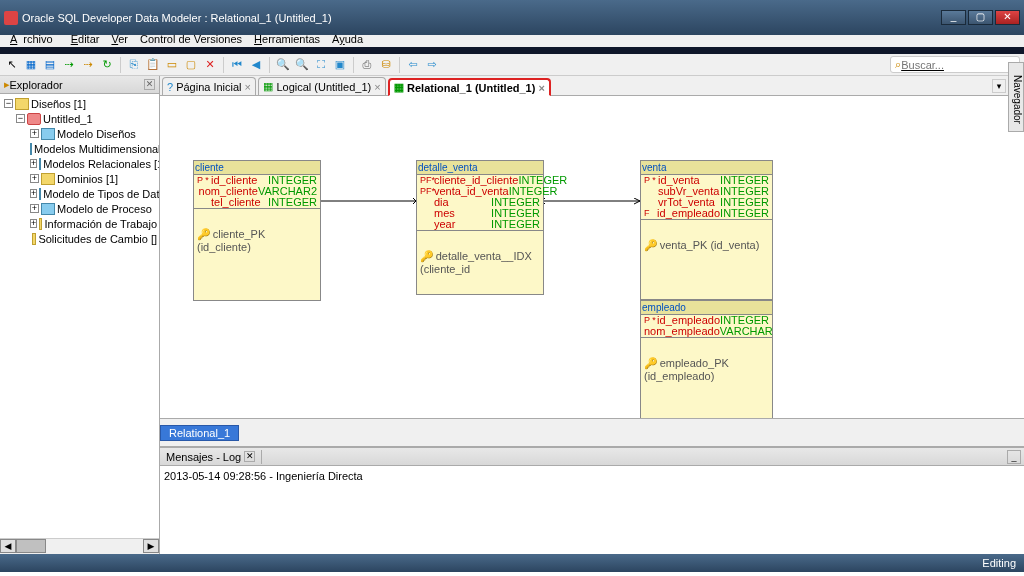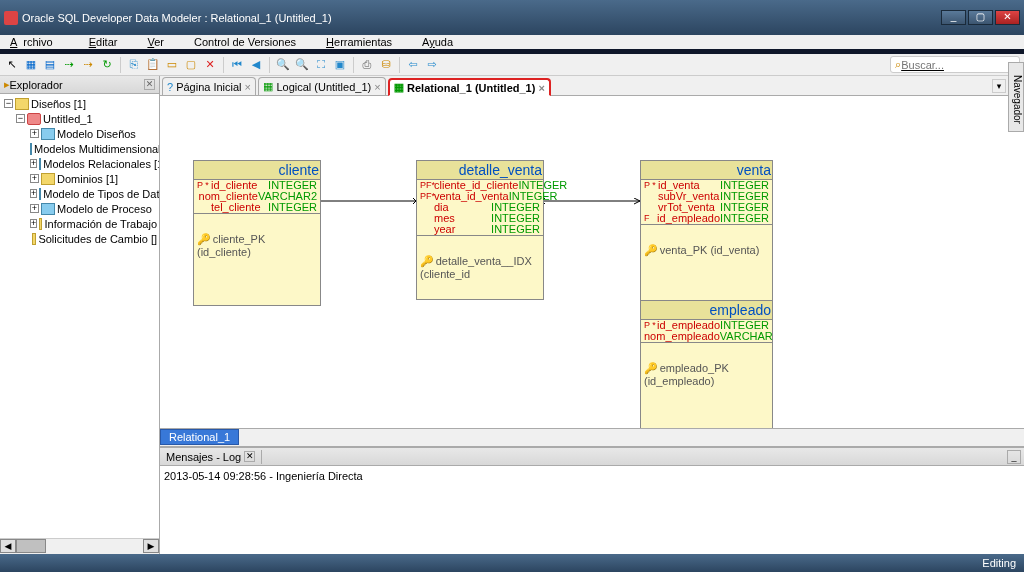--- a/index.html
+++ b/index.html
@@ -3,21 +3,21 @@
 <meta charset="utf-8">
 <style>
 * { box-sizing: border-box; margin: 0; padding: 0; font-family: Tahoma, sans-serif; font-size: 11px; }
 body { background: #fff; width: 1024px; height: 576px; overflow: hidden; position: relative; }
 .titlebar { height: 35px; background: linear-gradient(#4a6a8a, #2c4560); color: #fff; display: flex; align-items: center; padding: 0 4px; }
 .titlebar .icon { width: 14px; height: 14px; background: #d44; margin-right: 4px; border-radius: 2px; }
 .titlebar .title { flex: 1; font-size: 11px; }
 .winbtns { display: flex; gap: 2px; }
 .winbtn { width: 25px; height: 15px; background: linear-gradient(#5a7a9a,#3c5570); border: 1px solid #1a2a3a; text-align: center; color: #fff; font-size: 10px; line-height: 12px; cursor: pointer; }
 .winbtn.close { background: linear-gradient(#d44,#a22); }
-.menubar { height: 19px; background: #f0f0f0; border-bottom: 5px solid #0f172a; display: flex; align-items: center; padding: 0 4px; gap: 18px; }
+.menubar { height: 19px; background: #f0f0f0; border-bottom: 7px solid #0f172a; display: flex; align-items: flex-end; padding: 0 4px; gap: 0; }
 .menubar span { padding: 2px 6px; cursor: pointer; }
 .menubar span u { text-decoration: underline; }
 .toolbar { height: 22px; background: #f0f0f0; border-bottom: 1px solid #ccc; display: flex; align-items: center; padding: 0 4px; gap: 3px; }
 .tbtn { width: 16px; height: 16px; border: 1px solid transparent; cursor: pointer; display: inline-flex; align-items: center; justify-content: center; font-size: 11px; }
 .sep { width: 1px; height: 16px; background: #ccc; margin: 0 2px; }
 .search { margin-left: auto; display: flex; align-items: center; border: 1px solid #ccc; border-radius: 3px; padding: 1px 4px; background: #fff; width: 130px;}
 .search input { border: none; outline: none; width: 100px; font-size: 11px; text-decoration: underline; }
 .main { display: flex; height: 478px; }
 .leftpane { width: 160px; border-right: 1px solid #aaa; display: flex; flex-direction: column; }
 .panehdr { height: 18px; background: linear-gradient(#e8e8e8,#d8d8d8); border-bottom: 1px solid #aaa; padding: 1px 4px; display: flex; align-items: center; }
@@ -32,29 +32,29 @@
 .ic.cube { background: #8ce; border:1px solid #48a;}
 .right { flex: 1; display: flex; flex-direction: column; position:relative;}
 .tabs { height: 20px; display: flex; align-items: flex-end; padding-left: 2px; border-bottom: 1px solid #aaa; background:#f0f0f0;}
 .tab { height: 18px; border: 1px solid #aaa; border-bottom: none; border-radius: 4px 4px 0 0; background: #f0f0f0; padding: 1px 4px; display: flex; align-items: center; gap: 3px; margin-right: 2px; font-size: 11px; cursor:pointer;}
 .tab.active { background: #fff; font-weight: bold; border: 2px solid #d22; border-bottom: 1px solid #fff; margin-bottom:-1px;}
 .tab .tx { color: #888; cursor: pointer; }
 .tabsright { margin-left:auto; display:flex; gap:2px; padding:2px;}
 .tabsright span{ width:14px; height:14px; border:1px solid #ccc; text-align:center; line-height:12px; cursor:pointer; font-size:9px;}
 .canvas { flex: 1; background: #fff; position: relative; overflow: hidden; }
 .entity { position: absolute; background: #fdf8c8; border: 1px solid #888; font-size: 10px; }
-.entity .ehdr { background: #e8e29a; text-align: right; border-bottom: 1px solid #888; color: #0050c0; padding: 1px; font-size:14px;}
+.entity .ehdr { background: #e8e29a; text-align: left; border-bottom: 1px solid #888; color: #0050c0; padding: 1px; font-size:10px;}
 .entity .erow { display: flex; padding: 0 3px; height:11px; line-height:11px;}
 .entity .erow .k { width: 14px; color: #c00; font-size:9px;}
 .entity .erow .n { flex: 1; color: #c00; }
 .entity .erow .t { color: #090; }
 .entity .eft { border-top: 1px solid #888; padding: 19px 3px; color: #555; font-size:9px;}
 .entity .eft .ki{ color:#c80; margin-right:2px;}
 svg.lines { position: absolute; top: 0; left: 0; width: 100%; height: 100%; pointer-events: none; }
-.subtab { height: 18px; background: #f0f0f0; border-top: 1px solid #aaa; display: flex; align-items: flex-start; }
+.subtab { height: 28px; background: #f0f0f0; border-top: 1px solid #aaa; display: flex; align-items: center; }
 .subtab span { background: #3878d8; color: #fff; padding: 1px 8px; border:1px solid #2858a8; font-size:11px;}
 .logpane { height: 108px; border-top: 2px solid #aaa; display: flex; flex-direction: column; }
 .logtabs { height: 18px; background: linear-gradient(#e8e8e8,#d8d8d8); border-bottom: 1px solid #aaa; display: flex; align-items: center; }
 .logtab { padding: 1px 6px; border-right: 1px solid #aaa; display:flex; gap:3px; font-size:11px;}
 .logact{ margin-left:auto; width:14px; height:14px; border:1px solid #aaa; text-align:center; line-height:12px; margin-right:3px; font-size:9px;}
 .logbody { flex: 1; font-family: monospace; font-size: 11px; padding: 4px; background: #fff; }
 .status { height: 18px; background: linear-gradient(#4a6a8a,#2c4560); color: #fff; display: flex; align-items: center; justify-content: flex-end; padding: 0 8px; font-size: 11px; }
 .navtab { position:absolute; right:0; top:62px; width:16px; height:70px; background:#e8e8e8; border:1px solid #aaa; writing-mode:vertical-rl; text-align:center; font-size:10px; padding-top:4px; cursor:pointer;}
 .scrollbar { height:16px; background:#f0f0f0; border-top:1px solid #ccc; display:flex;}
 .scrollbar .thumb{ width:30px; height:14px; background:#c0c0c0; border:1px solid #888;}

